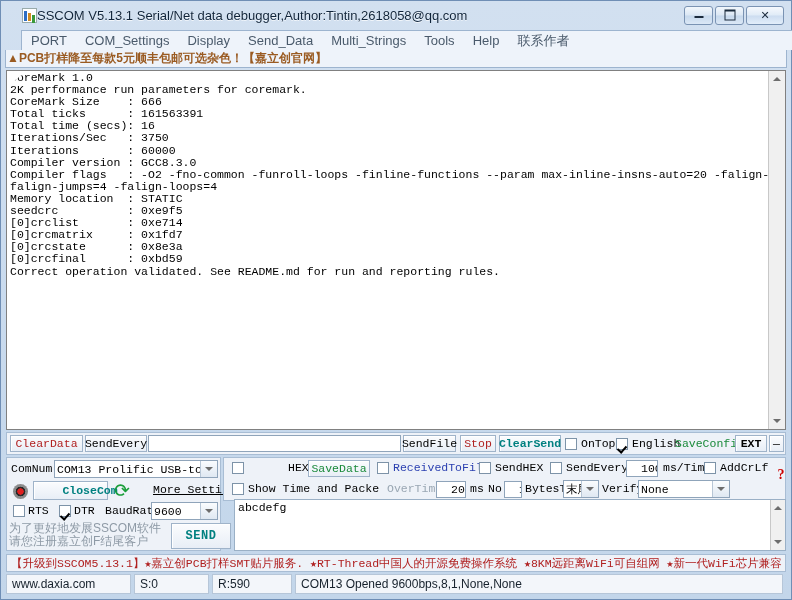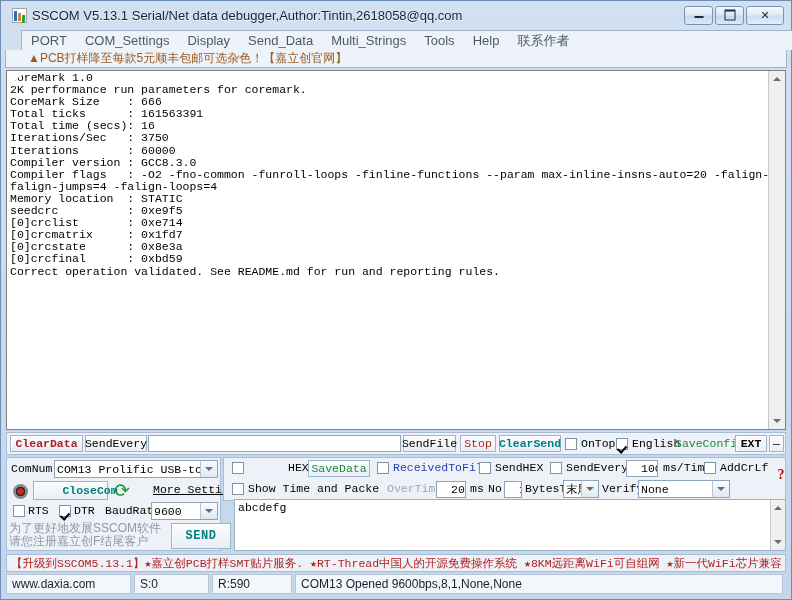--- a/index.html
+++ b/index.html
@@ -13,21 +13,21 @@
     position:absolute;left:0;top:0;width:792px;height:600px;
     background:linear-gradient(to bottom,#d2e0f0 0%,#cbdcef 40%,#c3d6ea 100%);
     border:1px solid #6f8eb5;
     box-sizing:border-box;
   }
   
   .titlebar{
     position:absolute;left:1px;top:1px;width:788px;height:26px;
     display:flex;align-items:center;
   }
-  .title-left{display:flex;align-items:center;padding-left:10px;gap:5px;flex:1;min-width:0;}
+  .title-left{display:flex;align-items:center;padding-left:20px;flex:1;min-width:0;}
   .app-icon{
     width:15px;height:15px;flex:none;position:relative;
     background:#fff;border:1px solid #9aa;box-sizing:border-box;
   }
   .app-icon:before{
     content:"";position:absolute;left:1px;top:2px;width:3px;height:10px;background:#2d6ec4;
   }
   .app-icon:after{
     content:"";position:absolute;left:5px;top:4px;width:3px;height:8px;background:#d08a20;
     box-shadow:4px 2px 0 0 #3a9a3a;
@@ -55,21 +55,22 @@
     background:#eef3fa;border:1px solid #9db4cf;border-bottom:none;
     display:flex;align-items:center;box-sizing:border-box;
   }
   .menu-item{
     padding:2px 9px;font-size:13px;color:#4a5a6b;white-space:nowrap;cursor:default;
   }
   .bannerbar{
     position:absolute;left:4px;top:49px;width:782px;height:18px;
     background:#eef3fa;border:1px solid #9db4cf;border-top:none;
     display:flex;align-items:center;box-sizing:border-box;
-    padding-left:22px;
+    padding-left:1px;
+    font-weight:bold;
   }
   .banner-text{font-size:12px;color:#9a5b22;white-space:nowrap;}
   
   .console-wrap{
     position:absolute;left:5px;top:69px;width:780px;height:360px;
     background:#fff;border:1px solid #808080;box-sizing:border-box;
     display:flex;
   }
   .console{
     flex:1;overflow:hidden;padding:1px 0 0 3px;
@@ -212,21 +213,21 @@
           <span class="tri-up"></span>
         </div>
       <div class="sb-arrow down">
           <span class="tri-dn"></span>
         </div>
     </div>
   </div>
 
   <div class="panel" style="left:5px;top:431px;width:780px;height:23px;"></div>
 
-  <div class="btn" style="position:absolute;left:9px;top:434px;width:73px;height:17px;color:#b02020;font-weight:bold;">ClearData</div>
+  <div class="btn" style="position:absolute;left:9px;top:434px;width:73px;height:17px;color:#b02020;font-weight:normal;">ClearData</div>
   <div class="btn" style="position:absolute;left:84px;top:434px;width:62px;height:17px;">SendEvery</div>
   <div class="tbox" style="position:absolute;left:147px;top:434px;width:253px;height:17px;" title=""></div>
   <div class="btn" style="position:absolute;left:402px;top:434px;width:53px;height:17px;">SendFile</div>
   <div class="btn" style="position:absolute;left:459px;top:434px;width:36px;height:17px;color:#b02020;">Stop</div>
   <div class="btn" style="position:absolute;left:498px;top:434px;width:62px;height:17px;color:#008080;font-weight:bold;">ClearSend</div>
 
   <div class="cbx" style="left:564px;top:437px;"></div>
   <span class="lbl" style="left:580px;top:436px;height:13px;">OnTop</span>
   <div class="cbx on" style="left:615px;top:437px;"></div>
   <span class="lbl" style="left:631px;top:436px;height:13px;">English</span>

